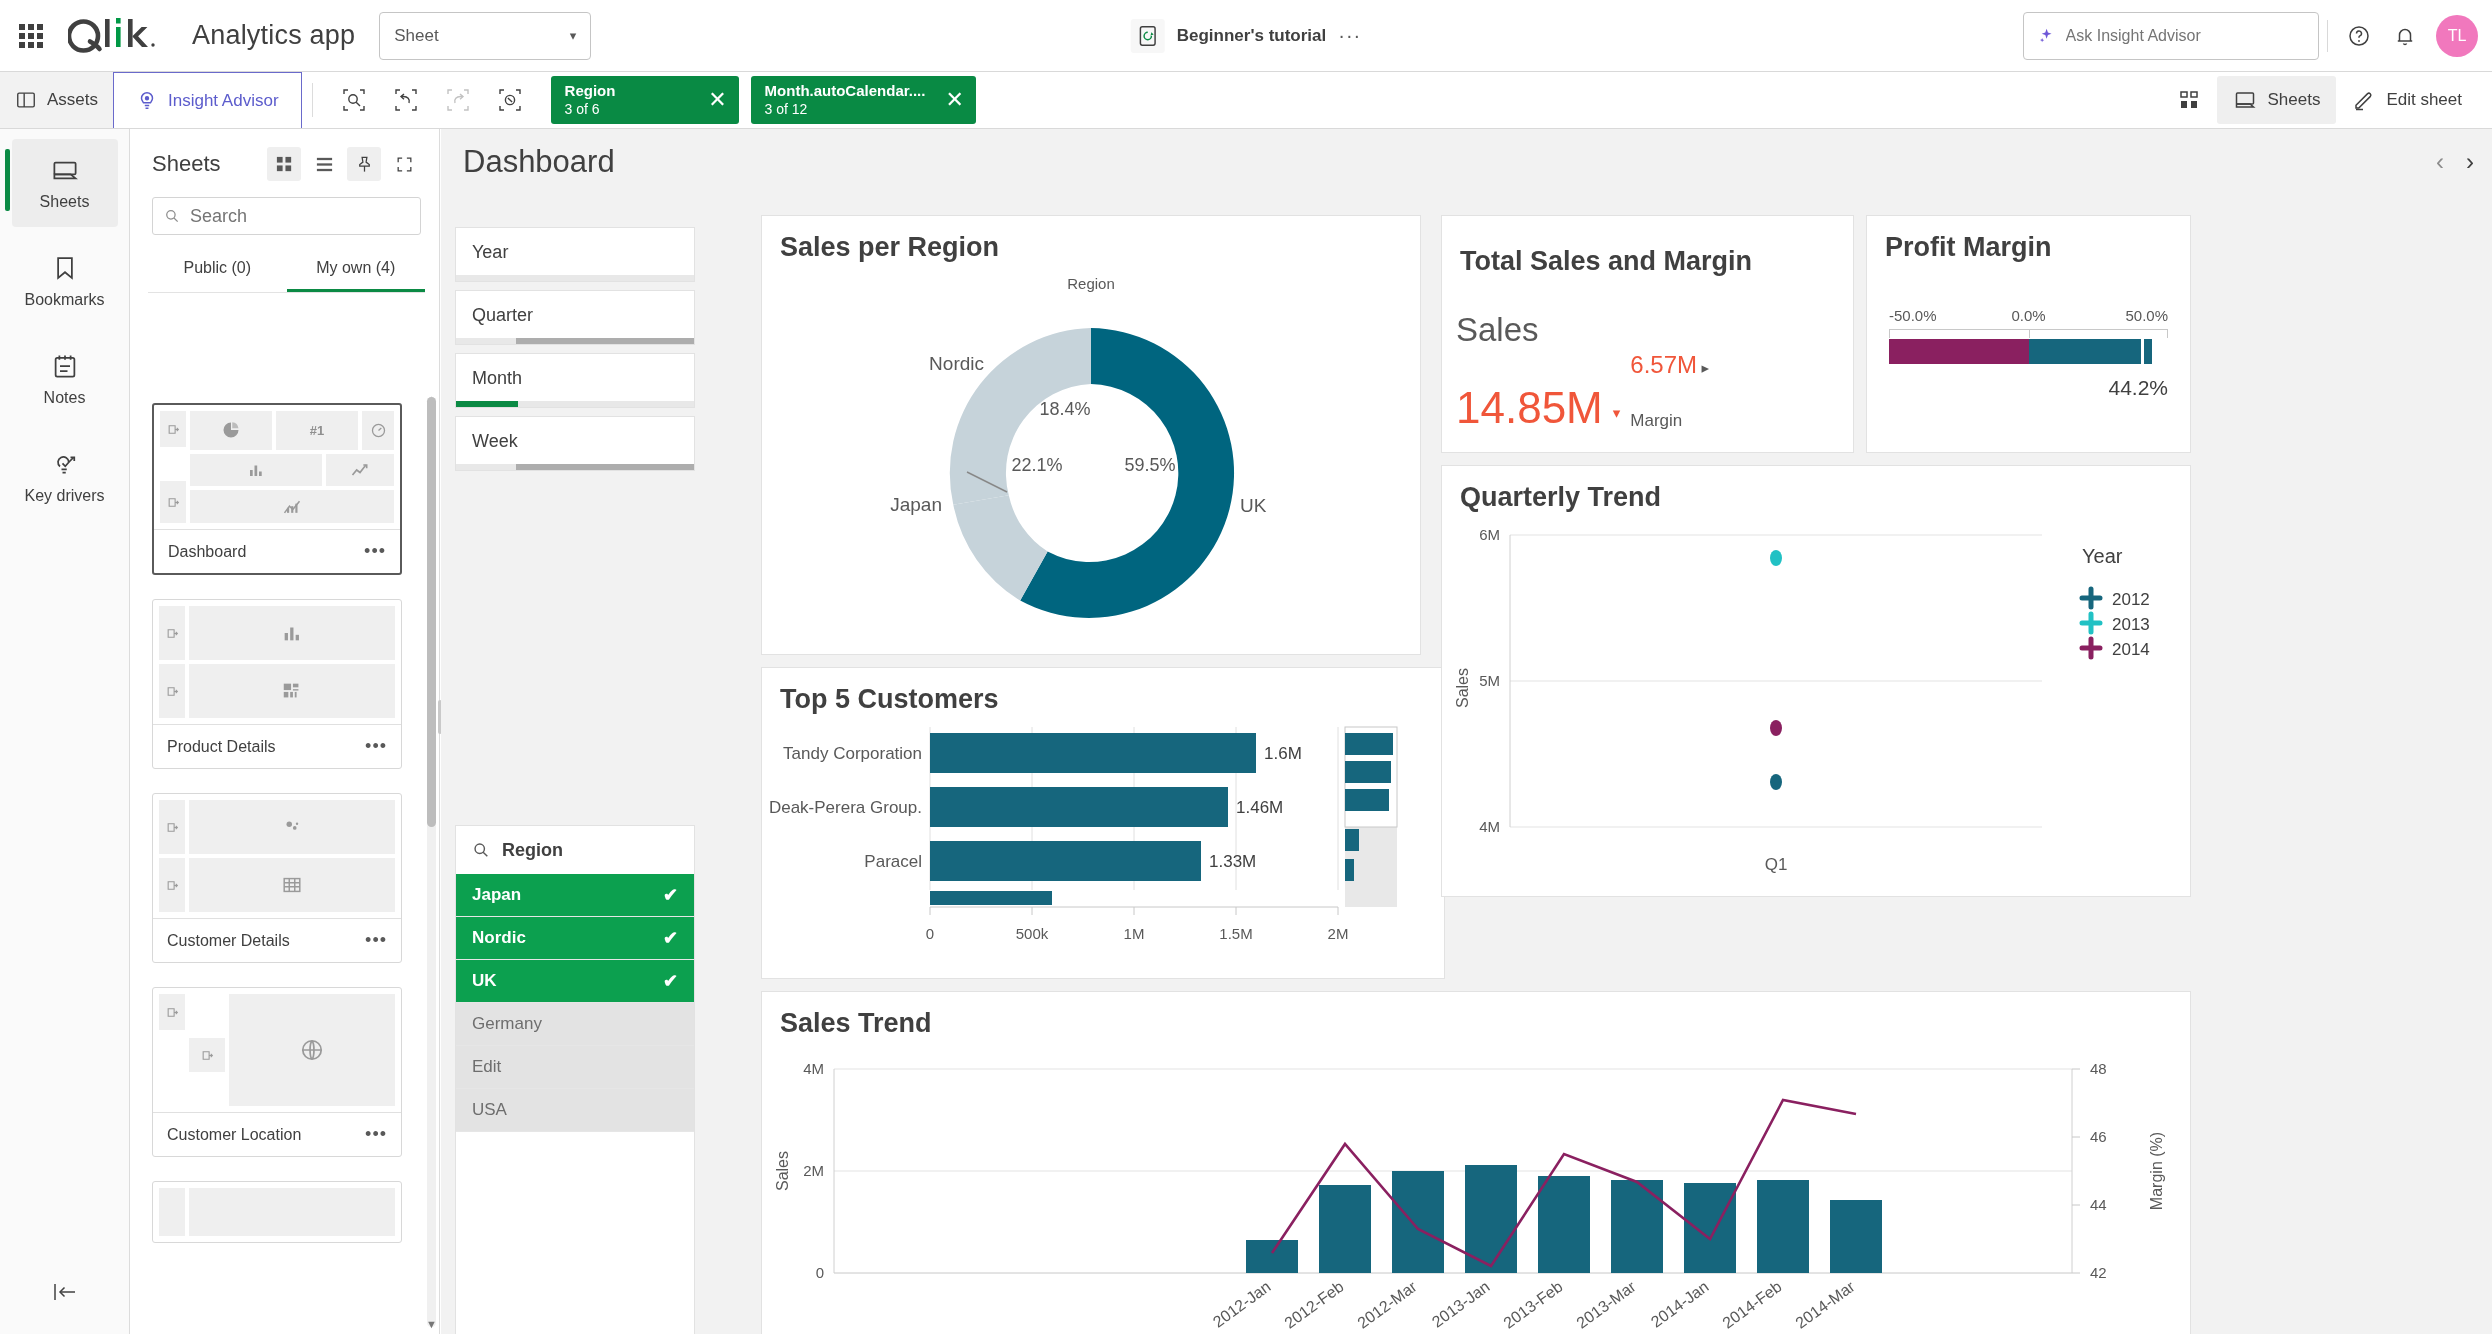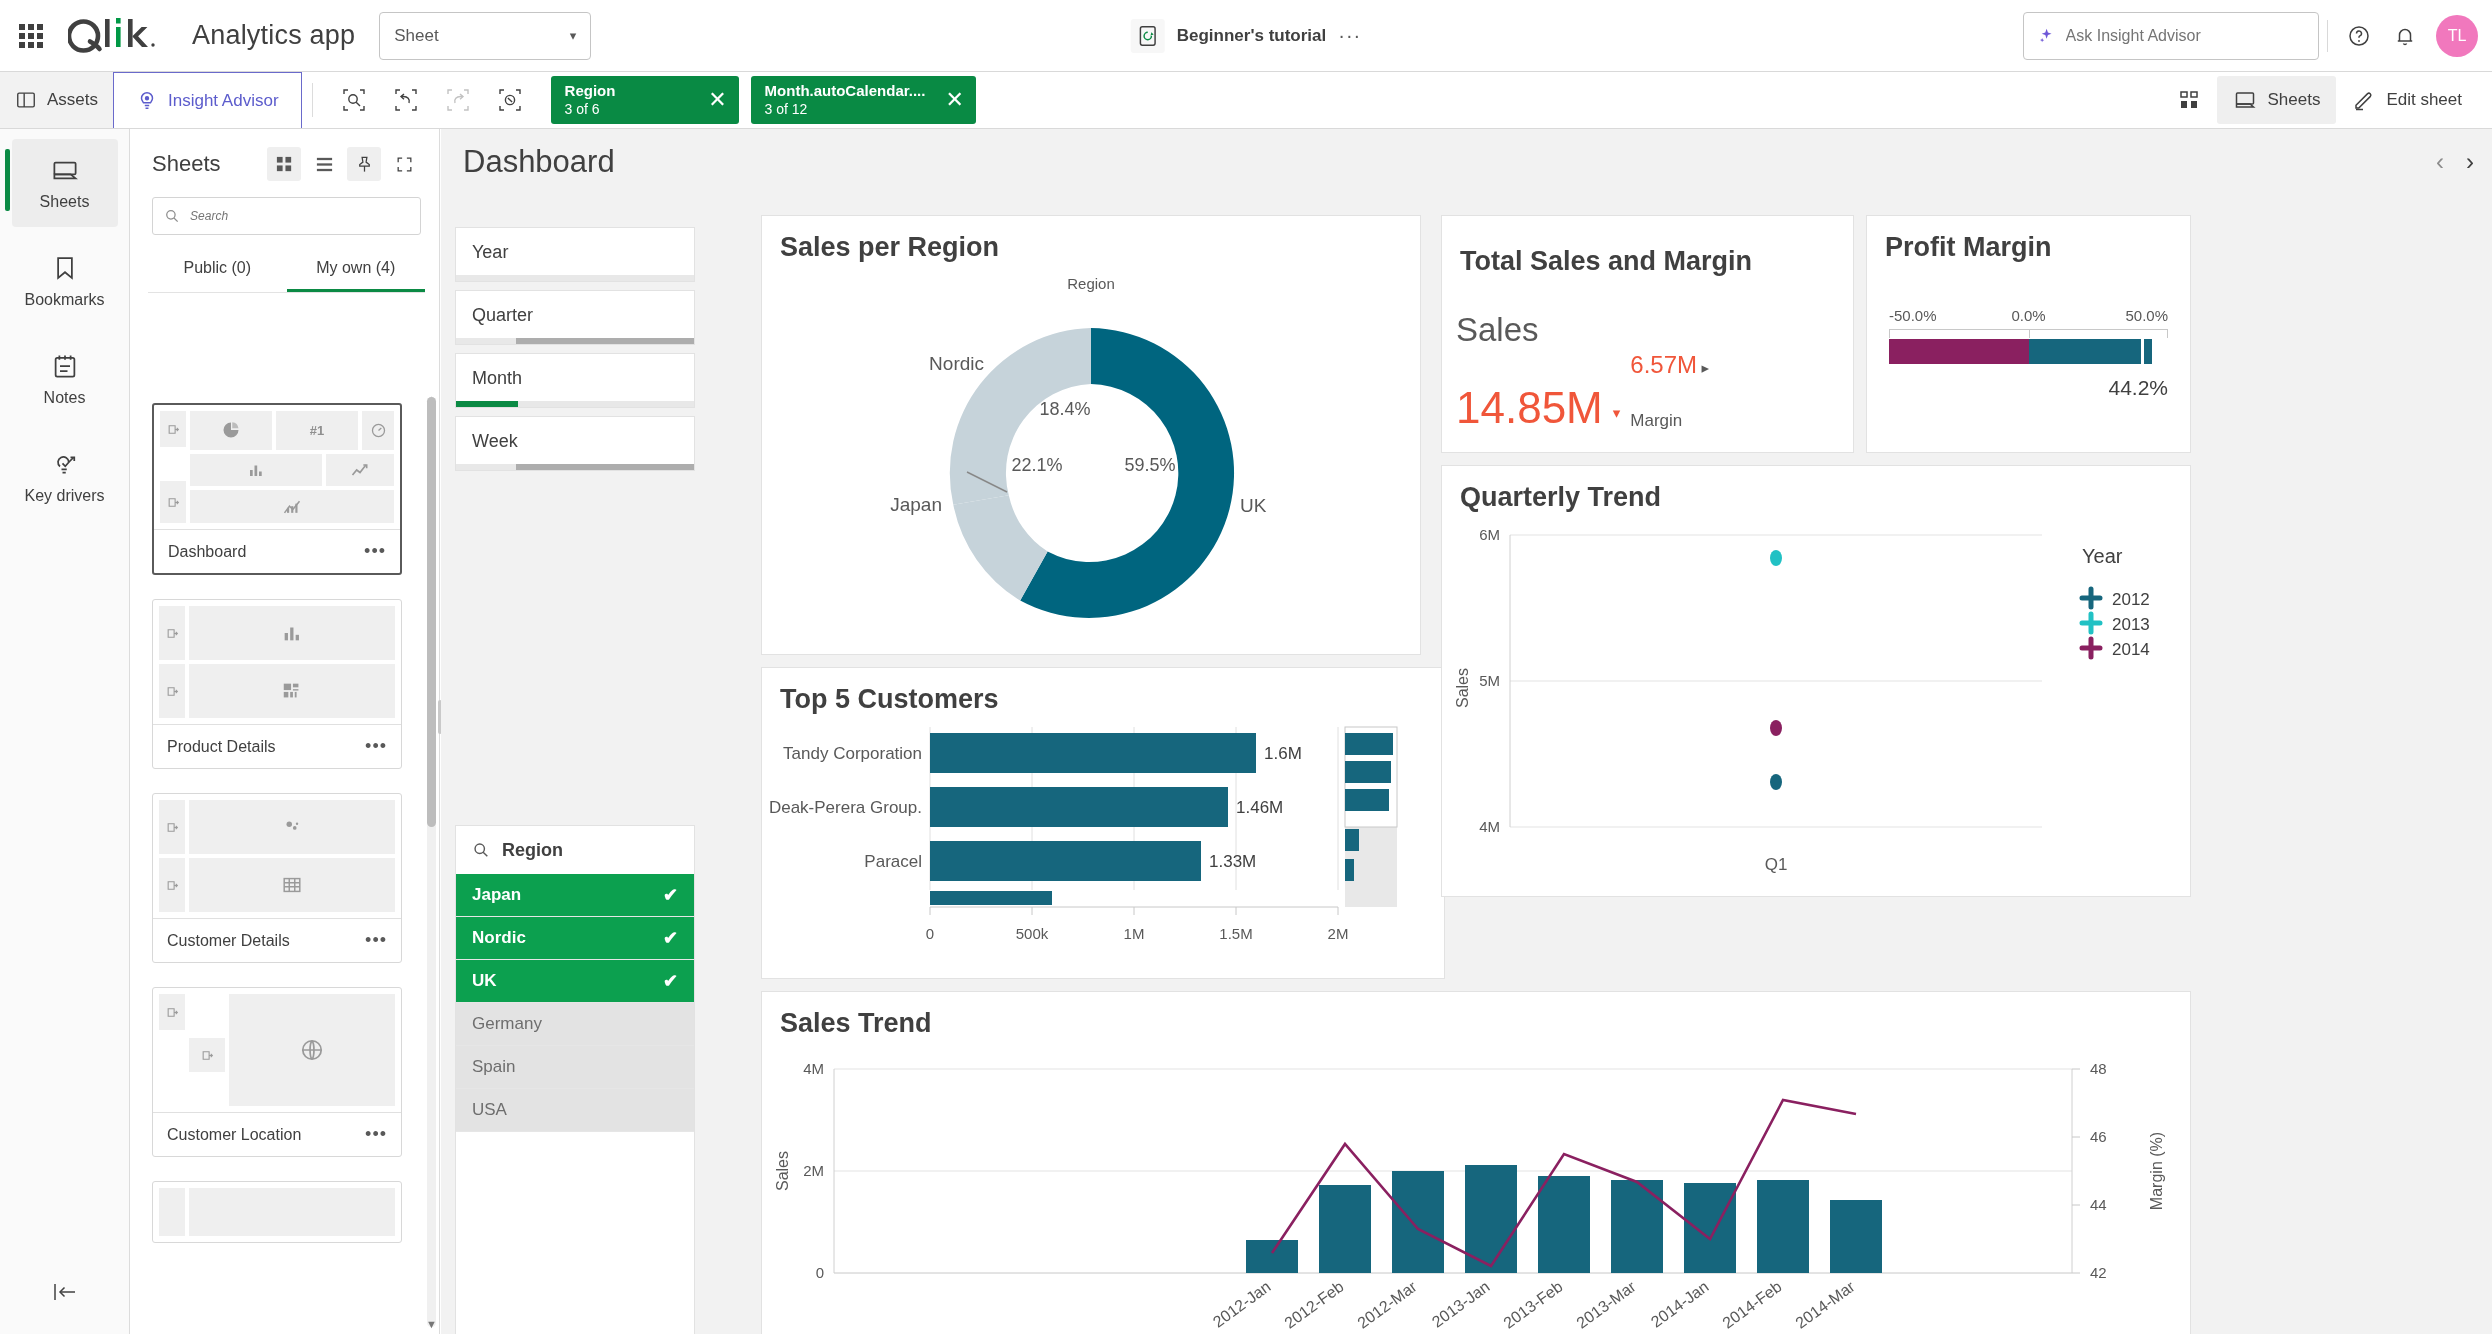--- a/index.html
+++ b/index.html
@@ -125,22 +125,22 @@
   .sp-ic {
     width: 34px; height: 34px; border-radius: 3px; display: flex; align-items: center;
     justify-content: center; cursor: pointer;
   }
   .sp-ic.sel { background: #efefef; }
   .sp-search {
     margin: 8px 18px 0 22px; height: 38px; border: 1px solid #d4d4d4; border-radius: 3px;
     display: flex; align-items: center; gap: 10px; padding: 0 11px;
   }
   .sp-search input {
-    border: none; outline: none; font-size: 12px; color: #701a75; width: 100%;
-    font-family: "Liberation Sans", sans-serif; background: transparent; font-style: italic;
+    border: none; outline: none; font-size: 18px; color: #701a75; width: 100%;
+    font-family: "Liberation Sans", sans-serif; background: transparent;
   }
   .sp-tabs { display: flex; margin: 16px 14px 0 18px; border-bottom: 1px solid #e3e3e3; }
   .sp-tab {
     flex: 1; text-align: center; font-size: 16px; color: #404040; padding: 8px 0 12px;
     cursor: pointer; font-weight: normal;
   }
   .sp-tab.active { border-bottom: 3px solid #0b8a44; }
   .sheet-list {
     position: absolute; top: 262px; left: 0; width: 310px; height: 943px;
     overflow: hidden; padding: 12px 22px 0 22px;
@@ -738,21 +738,21 @@
         <span class="rb-check">✔</span>
       </div>
       <div class="rb-item sel">
         <span>UK</span>
         <span class="rb-check">✔</span>
       </div>
       <div class="rb-item alt">
         <span>Germany</span>
       </div>
       <div class="rb-item alt">
-        <span>Spain</span>
+        <span>Edit</span>
       </div>
       <div class="rb-item alt">
         <span>USA</span>
       </div>
     </div>
 
     <div class="obj" style="left:320px; top:20px; width:660px; height:440px;">
       <div class="obj-title">Sales per Region</div>
       <svg width="658" height="395" viewBox="0 0 658 395">
         <text class="ax" x="329" y="26" text-anchor="middle">Region</text>

